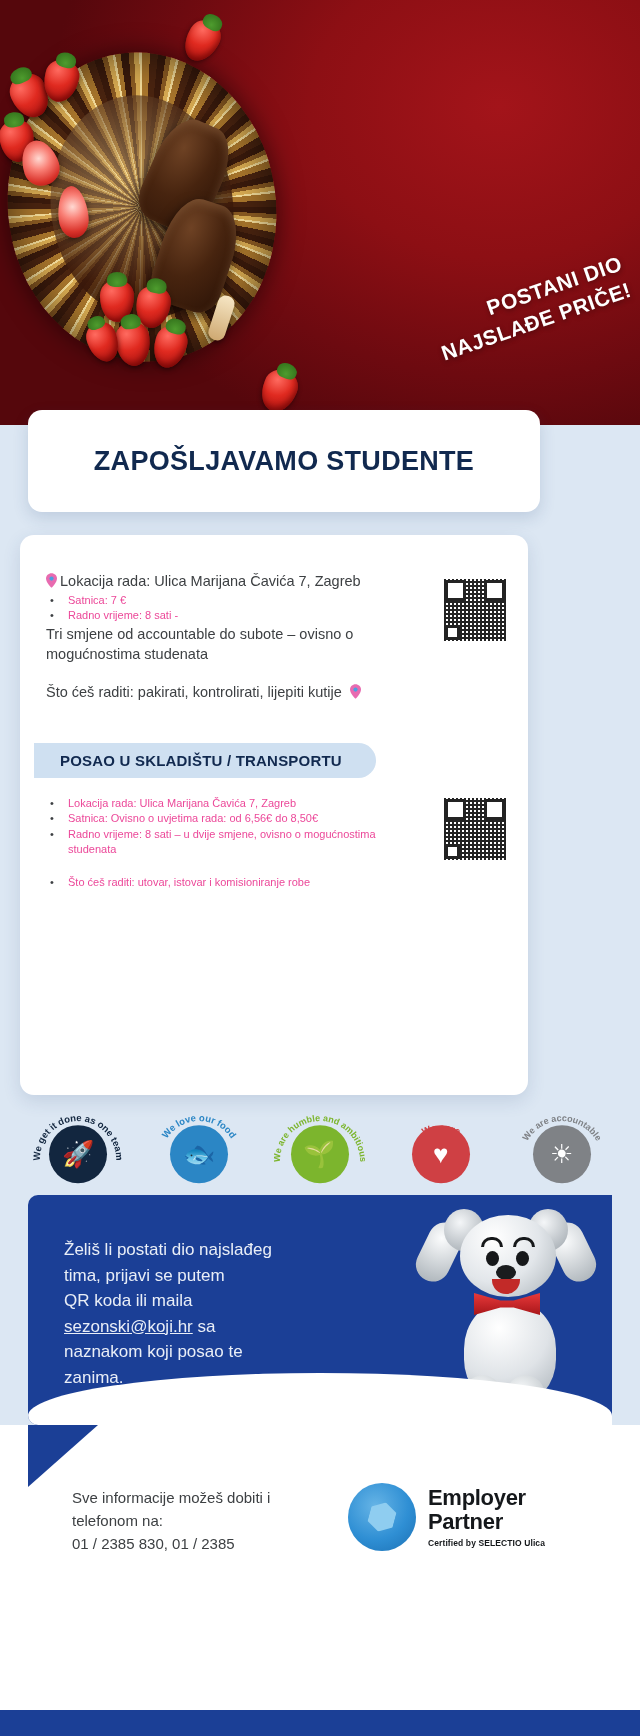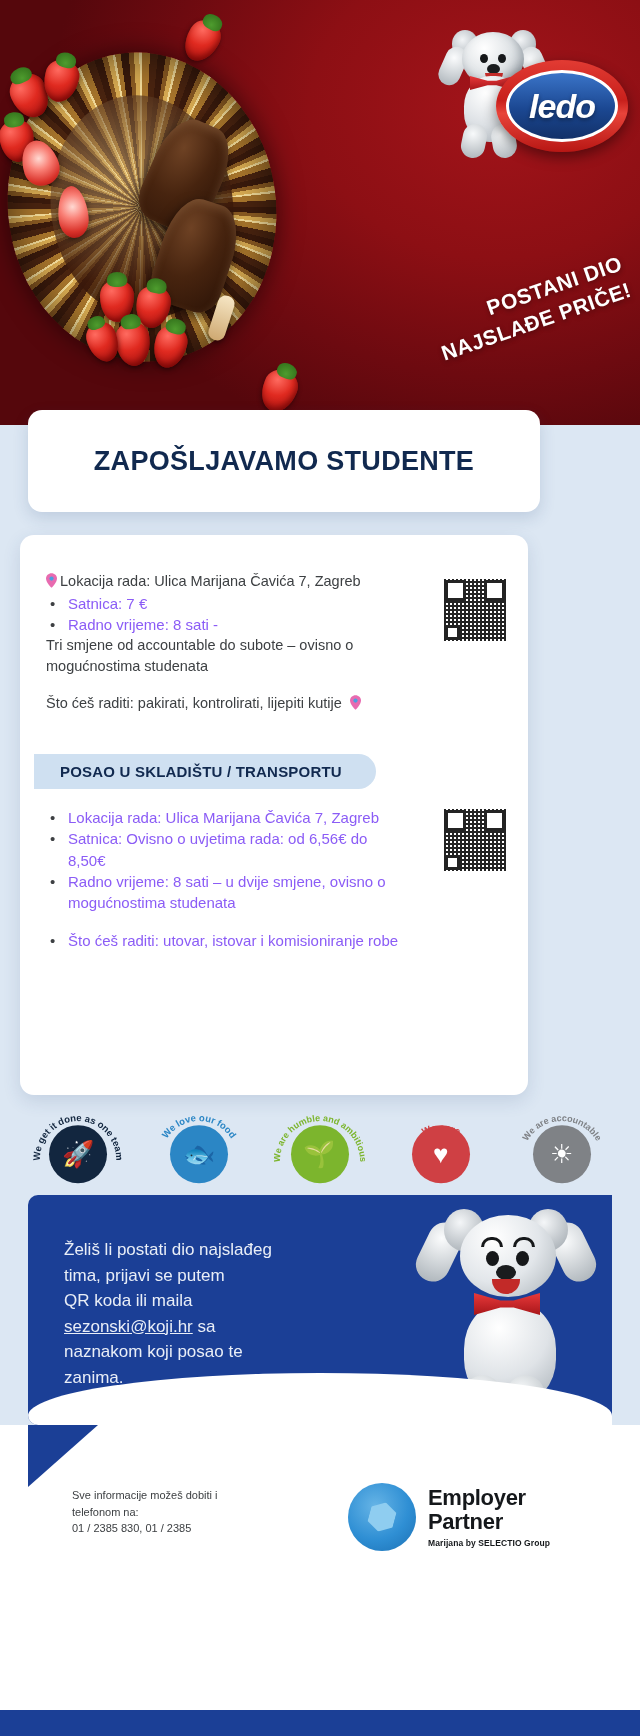--- a/index.html
+++ b/index.html
@@ -144,21 +144,21 @@
   .job { position:relative; }
   .job-head {
     display:inline-block; background:#cfe0f1; color:#11294f;
     font-size:15px; font-weight:bold; letter-spacing:.2px;
     padding:9px 34px 9px 26px; border-radius:0 22px 22px 0;
     margin-left:0;
   }
   .job-body { padding:14px 24px 0 26px; position:relative; }
   .line { font-size:14.5px; color:#3d4043; line-height:1.42; }
   .ul { list-style:none; }
-  .ul li { font-size:15px; color:#8b5cf6; line-height:1.42; position:relative; padding-left:22px; }
+  .ul li { font-size:11px; color:#ec4899; line-height:1.42; position:relative; padding-left:22px; }
   .ul li::before { content:"•"; position:absolute; left:4px; top:0; color:#3d4043; }
   .pin { display:inline-block; width:11px; height:15px; vertical-align:-2px; margin-right:3px; }
   .qr {
     position:absolute; width:62px; height:62px;
     background-color:#fff;
     background-image:
       repeating-linear-gradient(90deg, #111 0 2px, transparent 2px 4px),
       repeating-linear-gradient(0deg, #111 0 2px, transparent 2px 4px);
     background-size:4px 4px, 4px 4px;
     opacity:.92;
@@ -223,21 +223,21 @@
   .cm-arm.r { left:140px; top:32px; transform:rotate(-26deg); }
   .cm-leg { position:absolute; width:38px; height:52px; border-radius:20px;
     background:radial-gradient(circle at 40% 28%, #f9fbfc, #a4acb2); }
   .cm-leg.l { left:46px; top:186px; transform:rotate(14deg); }
   .cm-leg.r { left:92px; top:186px; transform:rotate(-12deg); }
 
   
   .footer { position:absolute; left:0; top:1425px; width:640px; height:311px; background:#fff; }
   .foot-tab { position:absolute; left:28px; top:0; width:70px; height:62px; background:#1b3f96;
     clip-path:polygon(0 0,100% 0,0 100%); }
-  .foot-text { position:absolute; left:72px; top:62px; font-size:11px; color:#3d4043; line-height:1.52; }
+  .foot-text { position:absolute; left:72px; top:62px; font-size:15px; color:#3d4043; line-height:1.52; }
   .ep { position:absolute; left:348px; top:58px; display:flex; align-items:center; gap:12px; }
   .ep-seal { width:68px; height:68px; border-radius:50%;
     background:radial-gradient(circle at 40% 34%, #66b4e6 0%, #2f8fd4 55%, #1b6fb3 100%);
     position:relative; }
   .ep-seal::after { content:""; position:absolute; left:50%; top:50%; transform:translate(-50%,-50%) rotate(15deg);
     width:30px; height:30px; background:#8fcdf0;
     clip-path:polygon(50% 0,93% 25%,93% 75%,50% 100%,7% 75%,7% 25%); }
   .ep-name { font-size:22px; font-weight:bold; color:#15181b; line-height:1.05; letter-spacing:-.3px; }
   .ep-sub { font-size:8.5px; font-weight:bold; color:#15181b; margin-top:5px; letter-spacing:.1px; }
   .foot-bar { position:absolute; left:0; bottom:0; width:640px; height:26px; background:#1b3f96; }
@@ -260,42 +260,20 @@
     <div class="berry" style="left:186px;top:20px;width:32px;height:42px;transform:rotate(30deg);"></div>
     <div class="half" style="left:22px;top:140px;width:36px;height:46px;transform:rotate(-18deg);"></div>
     <div class="half" style="left:58px;top:186px;width:30px;height:52px;transform:rotate(-6deg);"></div>
     <div class="berry" style="left:100px;top:280px;width:34px;height:42px;"></div>
     <div class="berry" style="left:136px;top:286px;width:34px;height:42px;transform:rotate(10deg);"></div>
     <div class="berry" style="left:116px;top:322px;width:34px;height:44px;transform:rotate(-6deg);"></div>
     <div class="berry" style="left:154px;top:326px;width:32px;height:42px;transform:rotate(16deg);"></div>
     <div class="berry" style="left:88px;top:322px;width:30px;height:40px;transform:rotate(-20deg);"></div>
     <div class="berry" style="left:262px;top:370px;width:34px;height:42px;transform:rotate(22deg);"></div>
 
-    <div class="logo-wrap">
-      <div class="mascot">
-        <div class="m-ear l"></div>
-        <div class="m-ear r"></div>
-        <div class="m-arm l"></div>
-        <div class="m-arm r"></div>
-        <div class="m-head"></div>
-        <div class="m-eye l"></div>
-        <div class="m-eye r"></div>
-        <div class="m-nose"></div>
-        <div class="m-mouth"></div>
-        <div class="m-body"></div>
-        <div class="m-bow"></div>
-        <div class="m-leg l"></div>
-        <div class="m-leg r"></div>
-      </div>
-      <div class="ledo-badge">
-        <div class="ledo-inner">
-          <span class="ledo-text">ledo</span>
-        </div>
-      </div>
-    </div>
 
     <div class="tagline">
       <div>POSTANI DIO</div>
       <div>NAJSLAĐE PRIČE!</div>
     </div>
   </div>
 
   <div class="title-card">
     <h1>ZAPOŠLJAVAMO STUDENTE</h1>
   </div>
@@ -460,19 +438,19 @@
     <div class="foot-text">
       <div>Sve informacije možeš dobiti i</div>
       <div>telefonom na:</div>
       <div>01 / 2385 830, 01 / 2385</div>
     </div>
     <div class="ep">
       <div class="ep-seal"></div>
       <div>
         <div class="ep-name">Employer</div>
         <div class="ep-name">Partner</div>
-        <div class="ep-sub">Marijana by SELECTIO Group</div>
+        <div class="ep-sub">Certified by SELECTIO Ulica</div>
       </div>
     </div>
     <div class="foot-bar"></div>
   </div>
 
 </div>
 
 </body></html>

